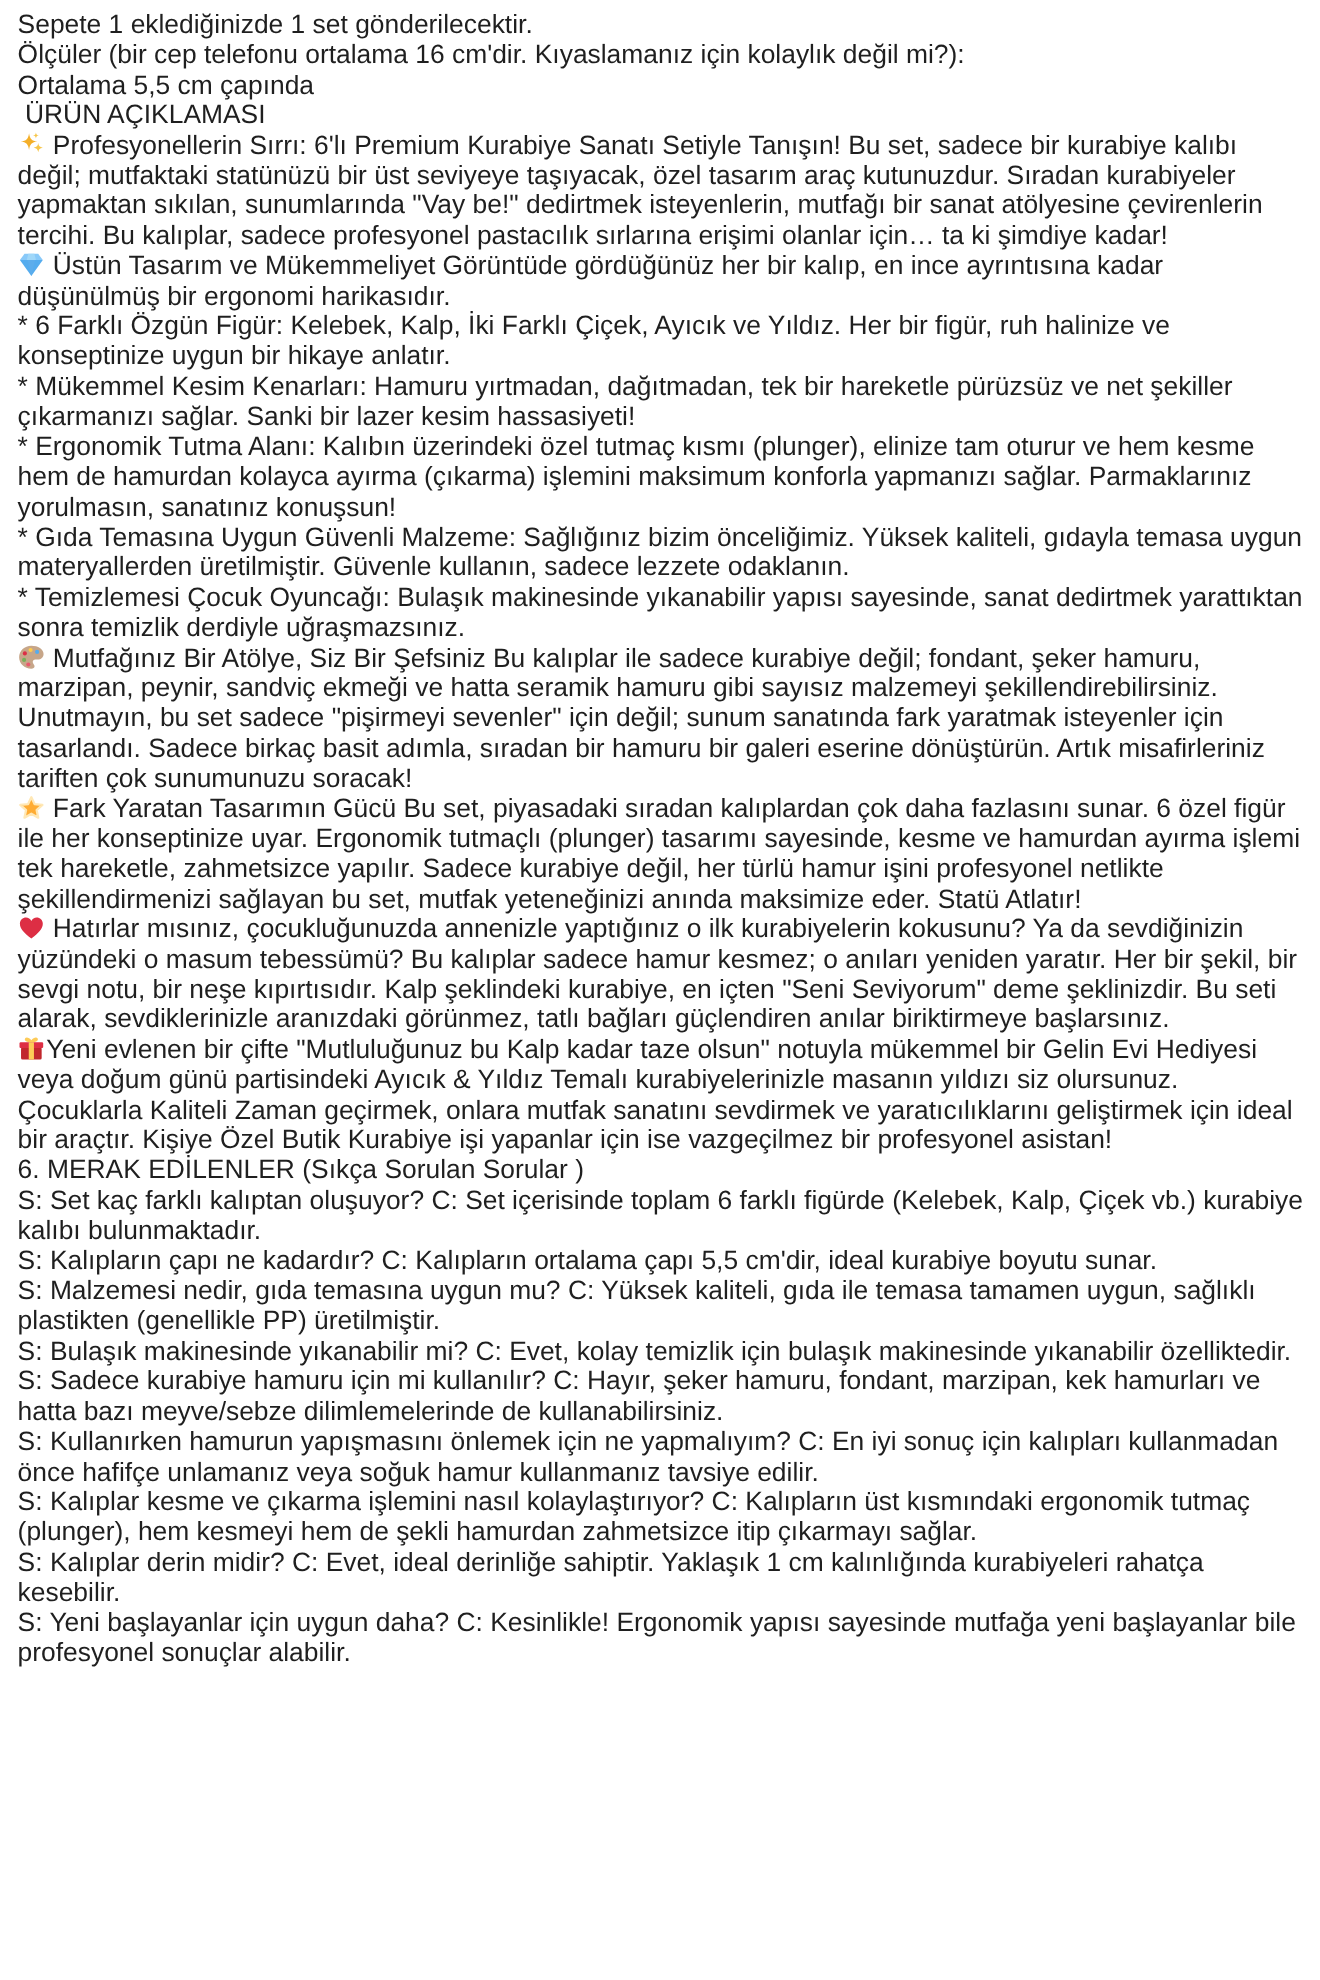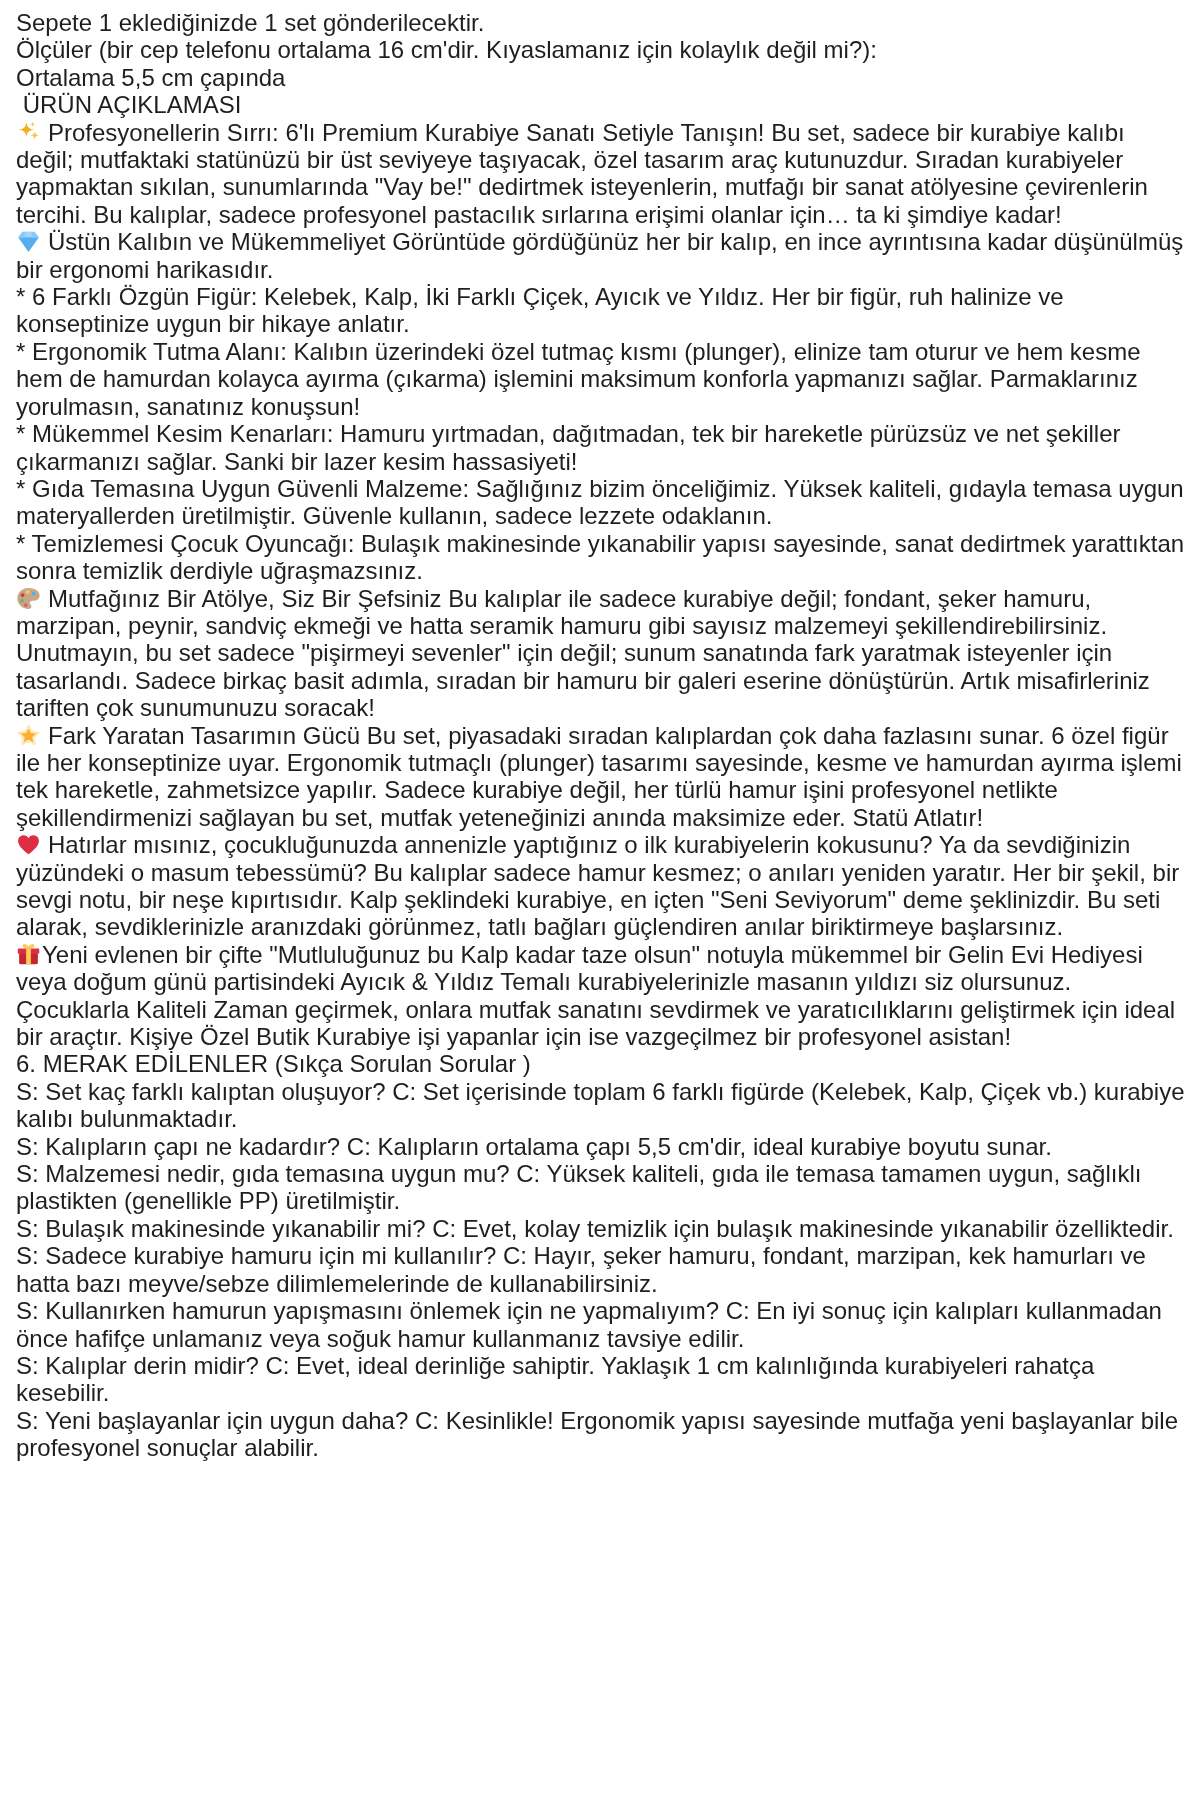--- a/index.html
+++ b/index.html
@@ -43,25 +43,25 @@
           <path fill="#F4AF29" d="M15 3 C16 10.5 18.5 13 26 14 C18.5 15 16 17.5 15 25 C14 17.5 11.5 15 4 14 C11.5 13 14 10.5 15 3Z"></path>
           <path fill="#F7C64A" d="M27 16 C27.6 20 29 21.4 33 22 C29 22.6 27.6 24 27 28 C26.4 24 25 22.6 21 22 C25 21.4 26.4 20 27 16Z"></path>
           <path fill="#F7C64A" d="M24 2 C24.4 4.8 25.2 5.6 28 6 C25.2 6.4 24.4 7.2 24 10 C23.6 7.2 22.8 6.4 20 6 C22.8 5.6 23.6 4.8 24 2Z"></path>
         </svg></span><span>Profesyonellerin Sırrı: 6'lı Premium Kurabiye Sanatı Setiyle Tanışın! Bu set, sadece bir kurabiye kalıbı değil; mutfaktaki statünüzü bir üst seviyeye taşıyacak, özel tasarım araç kutunuzdur. Sıradan kurabiyeler yapmaktan sıkılan, sunumlarında "Vay be!" dedirtmek isteyenlerin, mutfağı bir sanat atölyesine çevirenlerin tercihi. Bu kalıplar, sadece profesyonel pastacılık sırlarına erişimi olanlar için… ta ki şimdiye kadar!</span></p>
 
   <p class="para"><span class="icon"><svg viewBox="0 0 36 36">
           <path fill="#55ACEE" d="M3 12 L33 12 L18 33 Z"></path>
           <path fill="#88C9F9" d="M9 4 L27 4 L33 12 L3 12 Z"></path>
           <path fill="#5DADEC" d="M13 12 L23 12 L18 33 Z"></path>
           <path fill="#9FD7F9" d="M14 4 L22 4 L24 12 L12 12 Z"></path>
-        </svg></span><span>Üstün Kalıbın ve Mükemmeliyet Görüntüde gördüğünüz her bir kalıp, en ince ayrıntısına kadar düşünülmüş bir ergonomi harikasıdır.</span></p>
+        </svg></span><span>Üstün Tasarım ve Mükemmeliyet Görüntüde gördüğünüz her bir kalıp, en ince ayrıntısına kadar düşünülmüş bir ergonomi harikasıdır.</span></p>
 
   <p class="para">* 6 Farklı Özgün Figür: Kelebek, Kalp, İki Farklı Çiçek, Ayıcık ve Yıldız. Her bir figür, ruh halinize ve konseptinize uygun bir hikaye anlatır.</p>
+  <p class="para">* Mükemmel Kesim Kenarları: Hamuru yırtmadan, dağıtmadan, tek bir hareketle pürüzsüz ve net şekiller çıkarmanızı sağlar. Sanki bir lazer kesim hassasiyeti!</p>
   <p class="para">* Ergonomik Tutma Alanı: Kalıbın üzerindeki özel tutmaç kısmı (plunger), elinize tam oturur ve hem kesme hem de hamurdan kolayca ayırma (çıkarma) işlemini maksimum konforla yapmanızı sağlar. Parmaklarınız yorulmasın, sanatınız konuşsun!</p>
-  <p class="para">* Mükemmel Kesim Kenarları: Hamuru yırtmadan, dağıtmadan, tek bir hareketle pürüzsüz ve net şekiller çıkarmanızı sağlar. Sanki bir lazer kesim hassasiyeti!</p>
   <p class="para">* Gıda Temasına Uygun Güvenli Malzeme: Sağlığınız bizim önceliğimiz. Yüksek kaliteli, gıdayla temasa uygun materyallerden üretilmiştir. Güvenle kullanın, sadece lezzete odaklanın.</p>
   <p class="para">* Temizlemesi Çocuk Oyuncağı: Bulaşık makinesinde yıkanabilir yapısı sayesinde, sanat dedirtmek yarattıktan sonra temizlik derdiyle uğraşmazsınız.</p>
 
   <p class="para"><span class="icon"><svg viewBox="0 0 36 36">
           <path fill="#C7A689" d="M18 3 C9 3 2 9.7 2 18 C2 26.3 9 33 18 33 C20.5 33 22.2 31.5 22.2 29.7 C22.2 28.6 21.7 27.8 21 27 C20.3 26.2 19.8 25.4 19.8 24.3 C19.8 22.5 21.3 21.1 23.1 21.1 L26.5 21.1 C30.6 21.1 34 17.7 34 13.6 C34 7.6 26.8 3 18 3Z"></path>
           <circle cx="9.5" cy="13" r="2.7" fill="#DD2E44"></circle>
           <circle cx="17" cy="8.5" r="2.7" fill="#FFCC4D"></circle>
           <circle cx="25.5" cy="11" r="2.7" fill="#55ACEE"></circle>
           <circle cx="8.5" cy="21.5" r="2.7" fill="#78B159"></circle>
           <circle cx="14" cy="27.5" r="2.7" fill="#EA596E"></circle>
@@ -84,16 +84,17 @@
         </svg></span><span>Yeni evlenen bir çifte "Mutluluğunuz bu Kalp kadar taze olsun" notuyla mükemmel bir Gelin Evi Hediyesi veya doğum günü partisindeki Ayıcık &amp; Yıldız Temalı kurabiyelerinizle masanın yıldızı siz olursunuz. Çocuklarla Kaliteli Zaman geçirmek, onlara mutfak sanatını sevdirmek ve yaratıcılıklarını geliştirmek için ideal bir araçtır. Kişiye Özel Butik Kurabiye işi yapanlar için ise vazgeçilmez bir profesyonel asistan!</span></p>
 
   <p class="para">6. MERAK EDİLENLER (Sıkça Sorulan Sorular )</p>
 
   <p class="para">S: Set kaç farklı kalıptan oluşuyor? C: Set içerisinde toplam 6 farklı figürde (Kelebek, Kalp, Çiçek vb.) kurabiye kalıbı bulunmaktadır.</p>
   <p class="para">S: Kalıpların çapı ne kadardır? C: Kalıpların ortalama çapı 5,5 cm'dir, ideal kurabiye boyutu sunar.</p>
   <p class="para">S: Malzemesi nedir, gıda temasına uygun mu? C: Yüksek kaliteli, gıda ile temasa tamamen uygun, sağlıklı plastikten (genellikle PP) üretilmiştir.</p>
   <p class="para">S: Bulaşık makinesinde yıkanabilir mi? C: Evet, kolay temizlik için bulaşık makinesinde yıkanabilir özelliktedir.</p>
   <p class="para">S: Sadece kurabiye hamuru için mi kullanılır? C: Hayır, şeker hamuru, fondant, marzipan, kek hamurları ve hatta bazı meyve/sebze dilimlemelerinde de kullanabilirsiniz.</p>
   <p class="para">S: Kullanırken hamurun yapışmasını önlemek için ne yapmalıyım? C: En iyi sonuç için kalıpları kullanmadan önce hafifçe unlamanız veya soğuk hamur kullanmanız tavsiye edilir.</p>
+  <p class="para">S: Kalıplar kesme ve çıkarma işlemini nasıl kolaylaştırıyor? C: Kalıpların üst kısmındaki ergonomik tutmaç (plunger), hem kesmeyi hem de şekli hamurdan zahmetsizce itip çıkarmayı sağlar.</p>
   <p class="para">S: Kalıplar derin midir? C: Evet, ideal derinliğe sahiptir. Yaklaşık 1 cm kalınlığında kurabiyeleri rahatça kesebilir.</p>
   <p class="para">S: Yeni başlayanlar için uygun daha? C: Kesinlikle! Ergonomik yapısı sayesinde mutfağa yeni başlayanlar bile profesyonel sonuçlar alabilir.</p>
 
 </div>
 
 </body></html>

